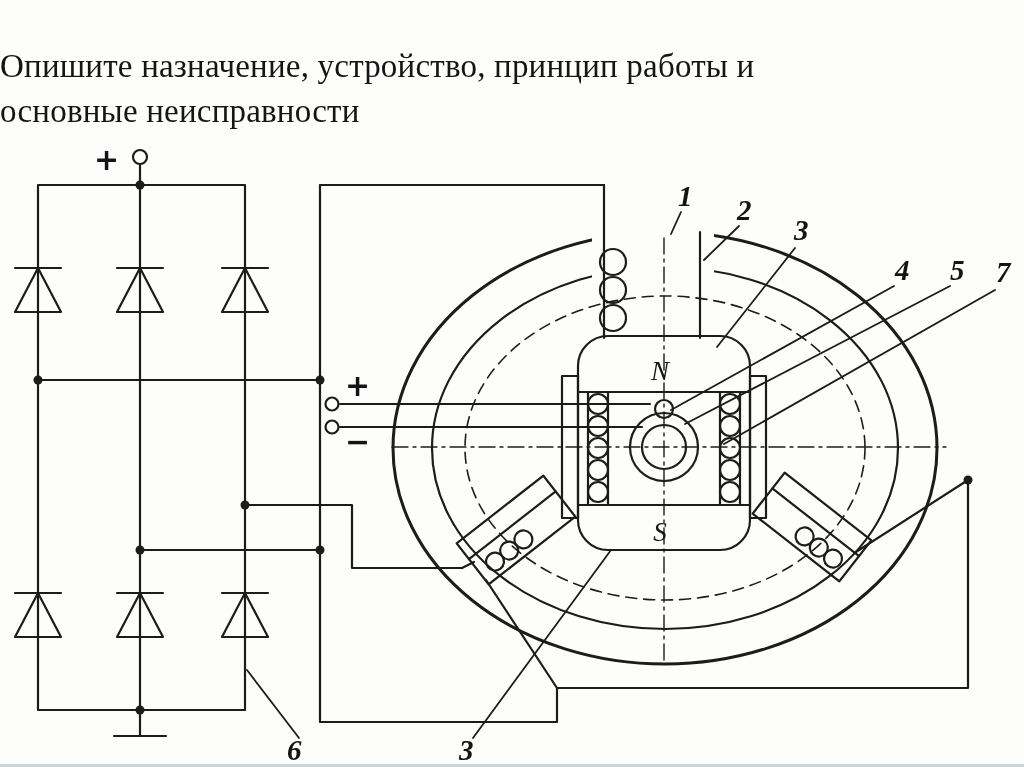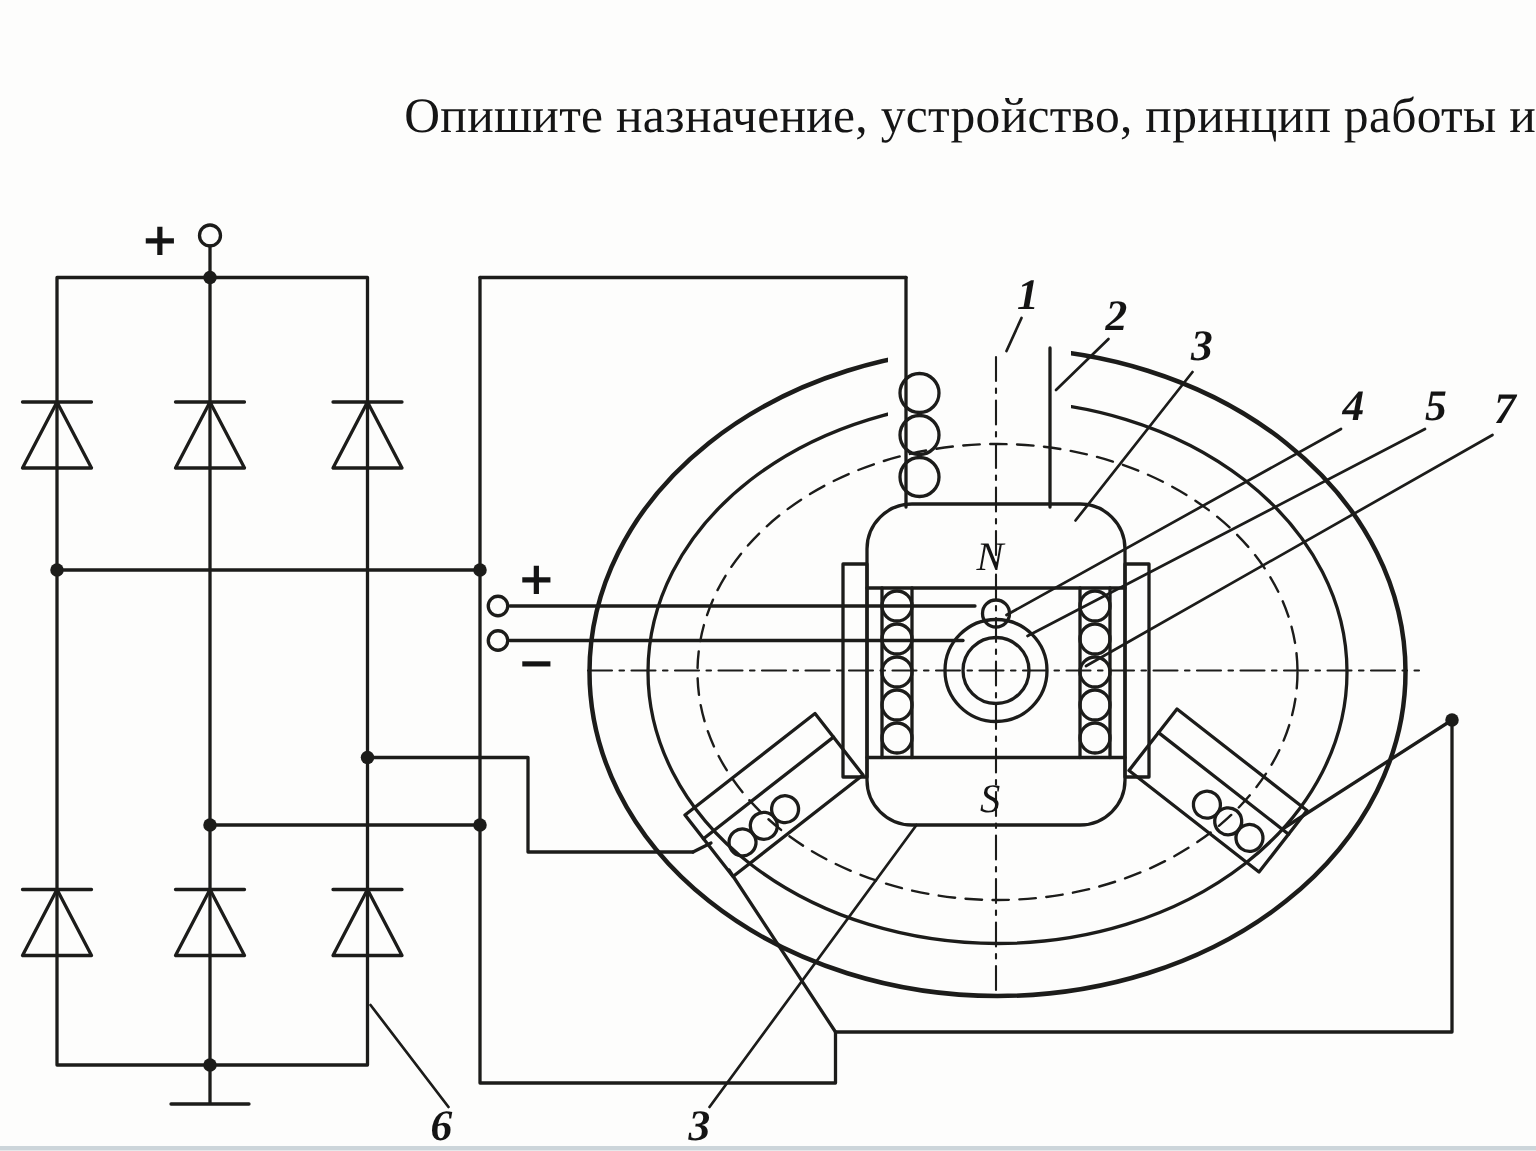--- a/index.html
+++ b/index.html
@@ -2,22 +2,22 @@
 <html><head>
 <meta charset="utf-8">
 <style>
   html,body{margin:0;padding:0;}
   body{
     width:1024px;height:767px;position:relative;overflow:hidden;
     background:#fdfdfc;
     font-family:"Liberation Serif","DejaVu Serif",serif;
   }
   .slide-title{
-    position:absolute;top:56px;left:0;width:1024px;
-    text-align:right;color:#151515;
+    position:absolute;top:44px;left:0;width:1024px;
+    text-align:left;color:#151515;
     font-size:33px;line-height:45px;font-weight:400;
     letter-spacing:0.2px;
   }
   .bottom-edge{
     position:absolute;left:0;bottom:0;width:1024px;height:3px;
     background:#ccd5da;
   }
   svg{position:absolute;top:0;left:0;}
   .ln{fill:none;stroke:#1c1c1a;stroke-width:2.2;stroke-linecap:round;stroke-linejoin:round;}
   .thick{stroke-width:3;}
@@ -28,20 +28,21 @@
   .bg{fill:#fdfdfc;stroke:none;}
   .lbl{font:italic 600 29px "Liberation Serif","DejaVu Serif",serif;fill:#141414;}
   .pole{font:italic 400 27px "Liberation Serif","DejaVu Serif",serif;fill:#141414;}
   .sign{font:700 30px "DejaVu Sans",sans-serif;fill:#141414;}
 </style>
 </head>
 <body>
 
 <div class="slide-title">
   <div>Опишите назначение, устройство, принцип работы и</div>
+  <div>основные неисправности</div>
 </div>
 
 <svg width="1024" height="767" viewBox="0 0 1024 767">
 
   <g>
     <path class="ln" d="M38,185 H245 M38,185 V710 M140,185 V710 M245,185 V710 M38,710 H245"></path>
     <circle class="ln" cx="140" cy="157" r="7"></circle>
     <path class="ln" d="M140,164 V185"></path>
     <text class="sign" x="94" y="170">+</text>
     <path class="ln" d="M140,710 V736 M114,736 H166"></path>

